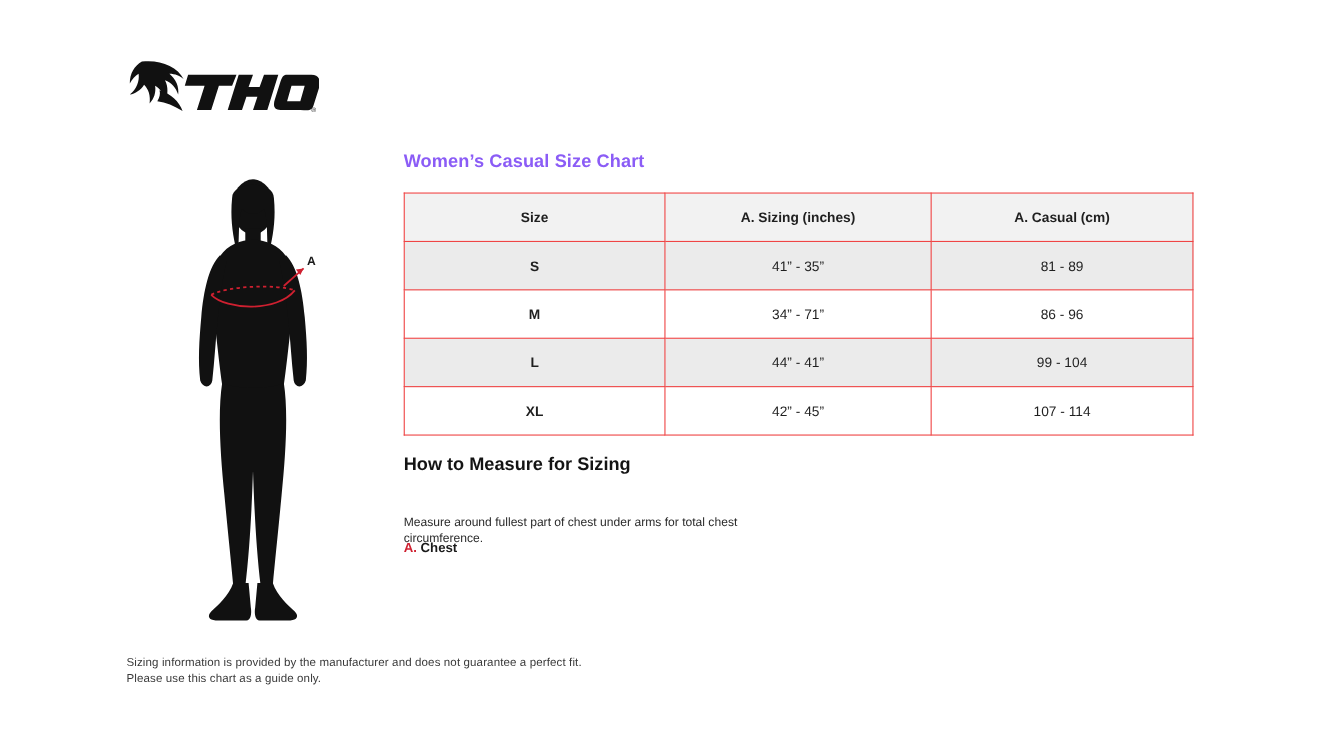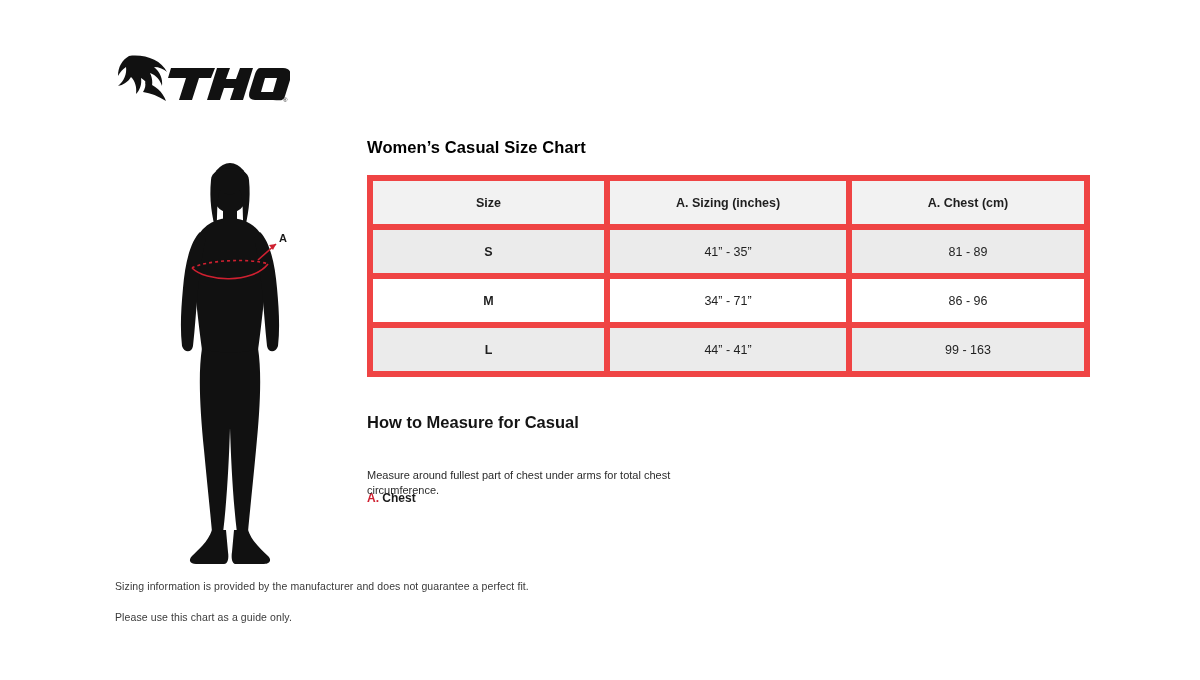--- a/index.html
+++ b/index.html
@@ -35,35 +35,35 @@
   }
 
   
   .chart-title {
     position: absolute;
     left: 367px;
     top: 138px;
     font-size: 16.5px;
     font-weight: bold;
     letter-spacing: .1px;
-    color: #000000;
+    color: #8b5cf6;
   }
 
   
   table.size-table {
     position: absolute;
     left: 367px;
     top: 175px;
     width: 717px;
     border-collapse: collapse;
     table-layout: fixed;
   }
   table.size-table th,
   table.size-table td {
-    border: 6px solid #ef4444;
+    border: 1px solid #ef4444;
     height: 41px;
     text-align: center;
     vertical-align: middle;
     font-size: 12.5px;
     color: #1f1f1f;
   }
   table.size-table thead th {
     background: #f2f2f2;
     font-weight: bold;
     font-size: 12.5px;
@@ -114,21 +114,21 @@
   }
 
   
   .footnote {
     position: absolute;
     left: 115px;
     font-size: 10.5px;
     color: #3a3a3a;
     letter-spacing: .1px;
   }
-  .footnote.l1 { top: 580px; }
+  .footnote.l1 { top: 596px; }
   .footnote.l2 { top: 611px; }
 
   
   .callout-letter {
     position: absolute;
     left: 279px;
     top: 232px;
     font-size: 11px;
     font-weight: bold;
     color: #1a1a1a;
@@ -203,42 +203,47 @@
 <table class="size-table">
   <colgroup>
       <col class="c1">
       <col class="c2">
       <col class="c3">
     </colgroup>
   <thead>
     <tr>
       <th>Size</th>
       <th>A. Sizing (inches)</th>
-      <th>A. Chest (cm)</th>
+      <th>A. Casual (cm)</th>
     </tr>
   </thead>
   <tbody>
     <tr>
       <td class="size-col">S</td>
       <td>41” - 35”</td>
       <td>81 - 89</td>
     </tr>
     <tr>
       <td class="size-col">M</td>
       <td>34” - 71”</td>
       <td>86 - 96</td>
     </tr>
     <tr>
       <td class="size-col">L</td>
       <td>44” - 41”</td>
-      <td>99 - 163</td>
+      <td>99 - 104</td>
+    </tr>
+    <tr>
+      <td class="size-col">XL</td>
+      <td>42” - 45”</td>
+      <td>107 - 114</td>
     </tr>
   </tbody>
 </table>
 
-<div class="howto-title">How to Measure for Casual</div>
+<div class="howto-title">How to Measure for Sizing</div>
 <div class="howto-sub">
   <span class="marker">A.</span><span> Chest</span>
 </div>
 <div class="howto-body">Measure around fullest part of chest under arms for total chest circumference.</div>
 
 <div class="footnote l1">Sizing information is provided by the manufacturer and does not guarantee a perfect fit.</div>
 <div class="footnote l2">Please use this chart as a guide only.</div>
 
 </body></html>

